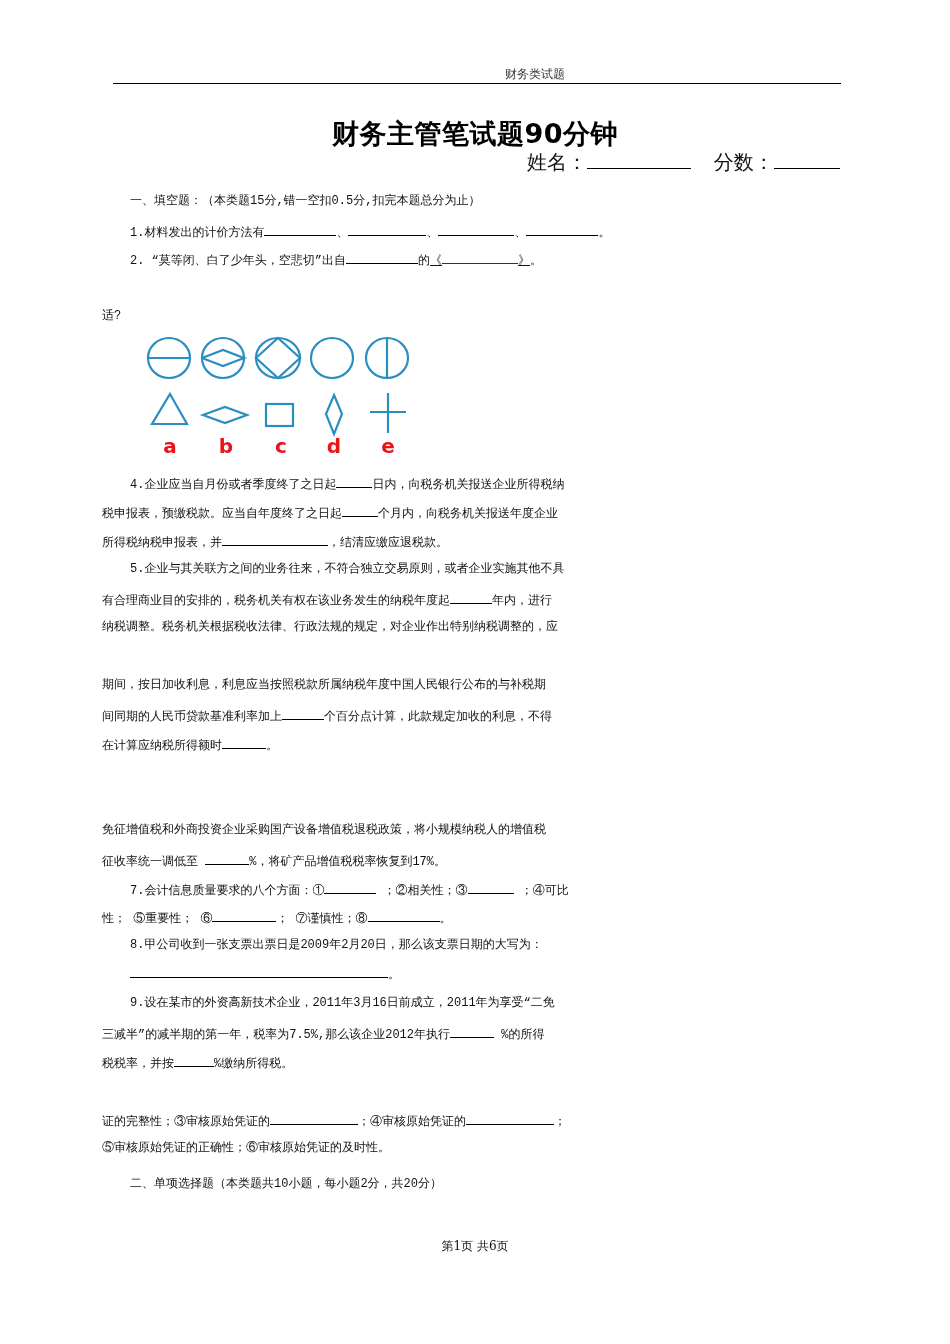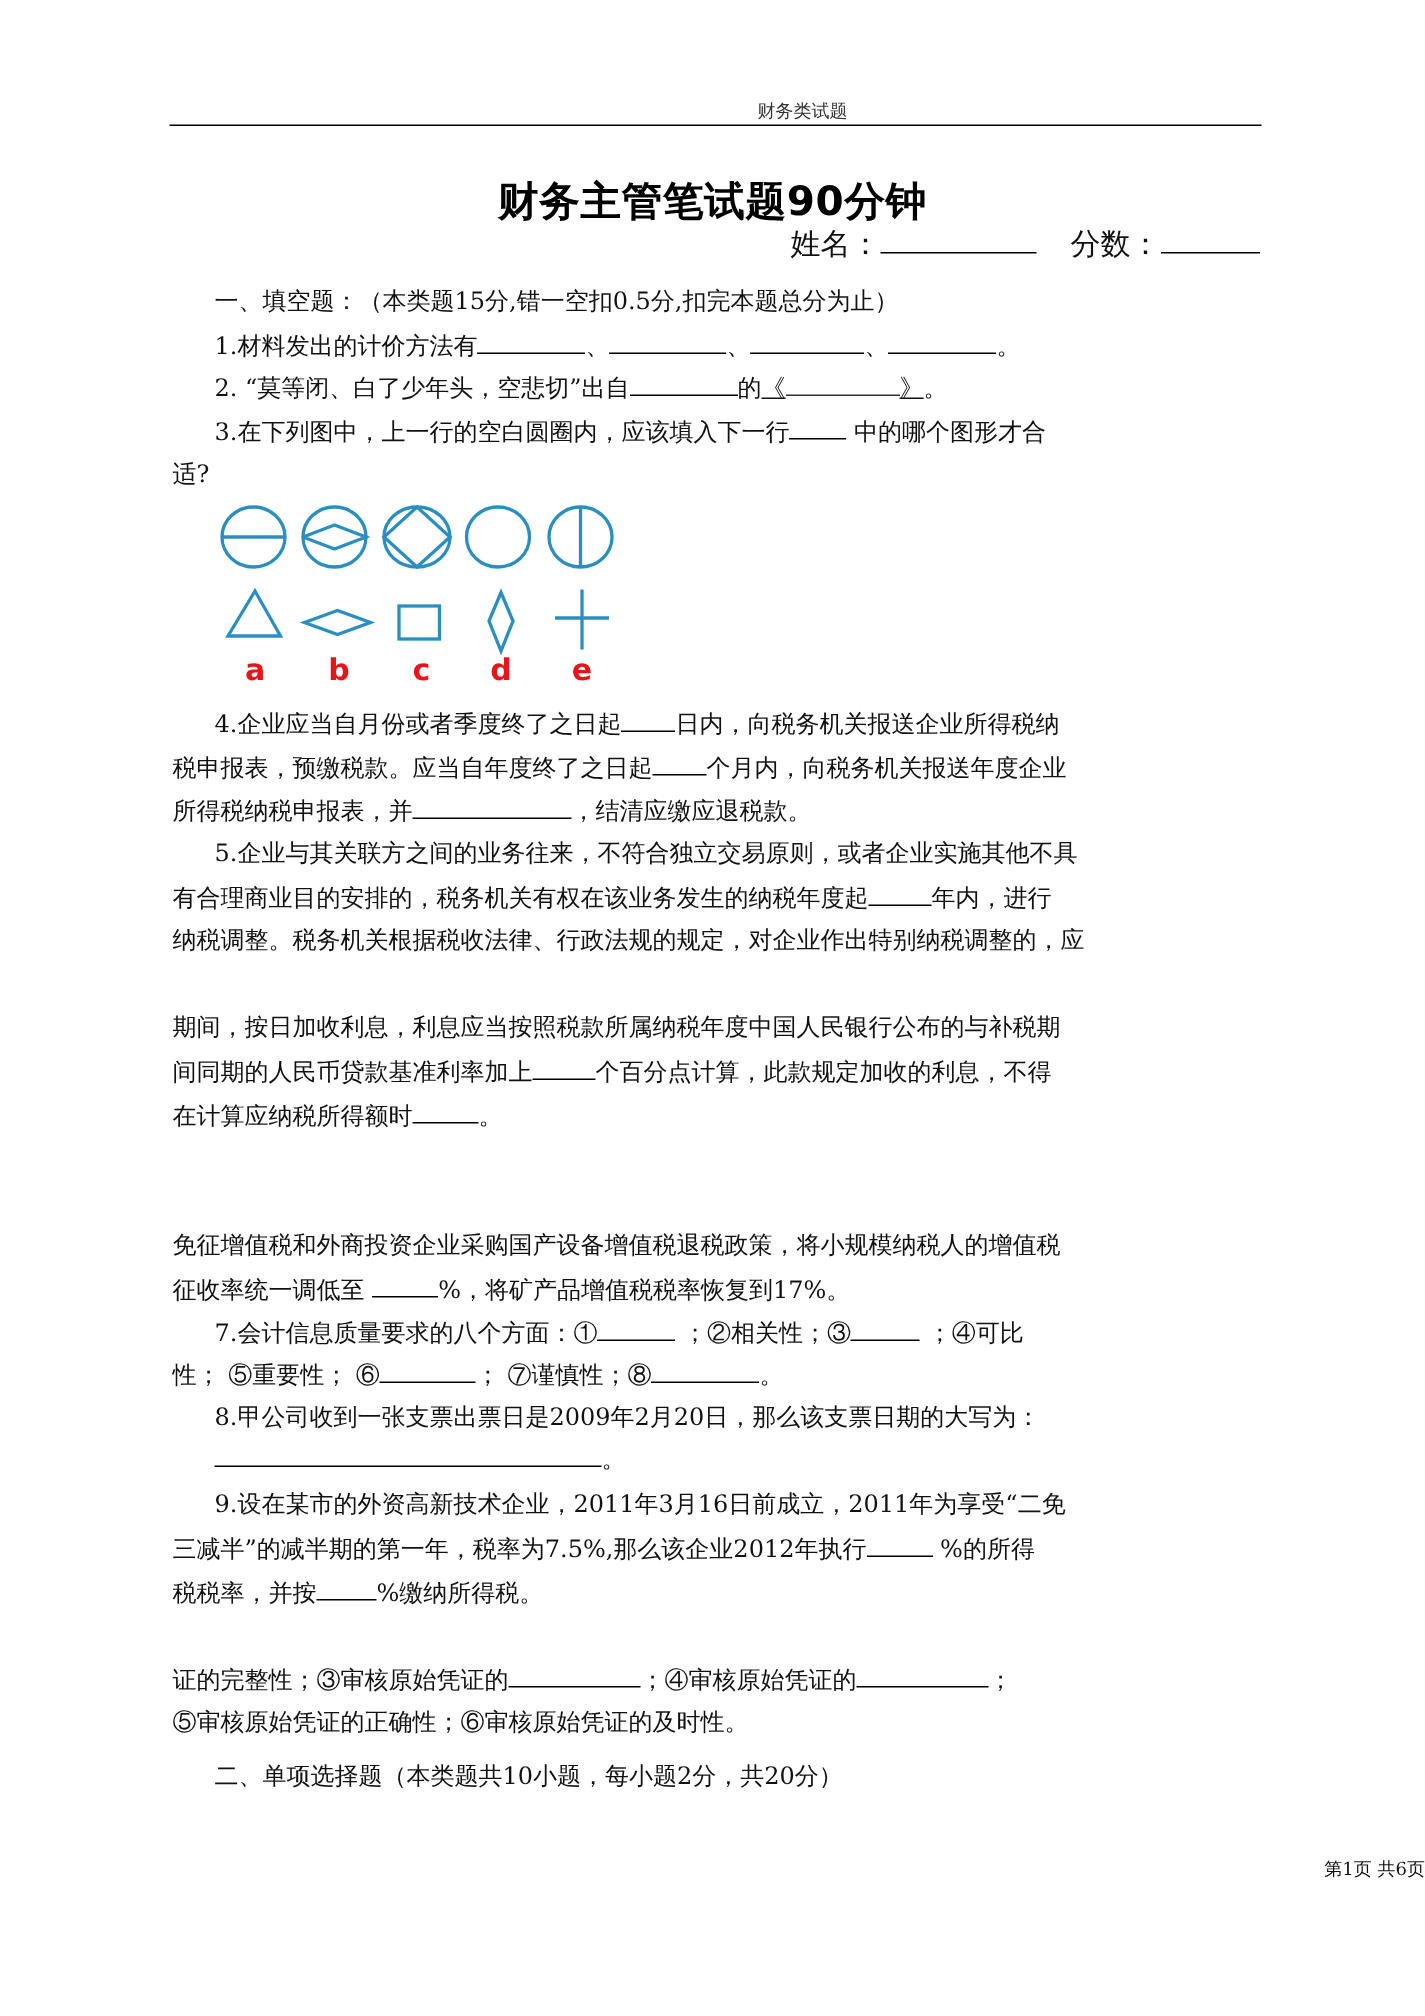--- a/index.html
+++ b/index.html
@@ -8,24 +8,24 @@
   .page { position:absolute; left:0; top:0; width:950px; height:1344px; }
   .header-text { position:absolute; top:66px; left:0; width:950px; text-align:center;
                  font-size:12px; color:#333; padding-left:120px; box-sizing:border-box; }
   .header-rule { position:absolute; top:83px; left:113px; width:728px; height:0;
                  border-top:1.5px solid #000; }
   .title { position:absolute; top:116px; left:0; width:950px; text-align:center;
            font-family:"DejaVu Sans","Liberation Sans",sans-serif;
            font-size:27px; font-weight:bold; color:#000; letter-spacing:0.5px; }
   .namerow { position:absolute; top:149px; left:527px; font-size:20px; white-space:nowrap; }
   .blank { display:inline-block; border-bottom:1.2px solid #000; height:15px; vertical-align:baseline; }
-  .line { position:absolute; left:115px; width:725px; font-size:16px; line-height:20px; white-space:nowrap; }
+  .line { position:absolute; left:102px; width:725px; font-size:12px; line-height:20px; white-space:nowrap;font-family:Liberation Mono, monospace; }
   .indent { padding-left:28px; }
   .figure { position:absolute; left:140px; top:336px; width:280px; height:122px; }
-  .footer { position:absolute; top:1238px; left:0; width:950px; text-align:right; font-size:12px; }
+  .footer { position:absolute; top:1238px; left:0; width:950px; text-align:center; font-size:12px; }
   .ul { text-decoration:underline; }
 </style>
 </head>
 <body>
 
 <div class="page">
 
   <div class="header-text">财务类试题</div>
   <div class="header-rule"></div>
 
@@ -40,23 +40,20 @@
   <div class="line indent" style="top:191px">一、填空题：（本类题15分,错一空扣0.5分,扣完本题总分为止）</div>
 
   <div class="line indent" style="top:220px">
     <span>1.材料发出的计价方法有</span><span class="blank" style="width:72px"></span><span>、</span><span class="blank" style="width:78px"></span><span>、</span><span class="blank" style="width:76px"></span><span>、</span><span class="blank" style="width:72px"></span><span>。</span>
   </div>
 
   <div class="line indent" style="top:248px">
     <span>2. “莫等闭、白了少年头，空悲切”出自</span><span class="blank" style="width:72px"></span><span>的</span><span class="ul">《</span><span class="blank" style="width:76px;border-bottom-color:#333"></span><span class="ul">》</span><span>。</span>
   </div>
 
-  <div class="line indent" style="top:277px">
-    <span>3.在下列图中，上一行的空白圆圈内，应该填入下一行</span><span class="blank" style="width:38px"></span><span> 中的哪个图形才合</span>
-  </div>
   <div class="line" style="top:306px">适?</div>
 
   <svg class="figure" viewBox="0 0 280 122">
     <g fill="none" stroke="#2a8fc0" stroke-width="2.2">
 
       <g>
         <ellipse cx="29" cy="22" rx="21" ry="20"></ellipse>
           <line x1="8" y1="22" x2="50" y2="22"></line>
       </g>
       <g>

